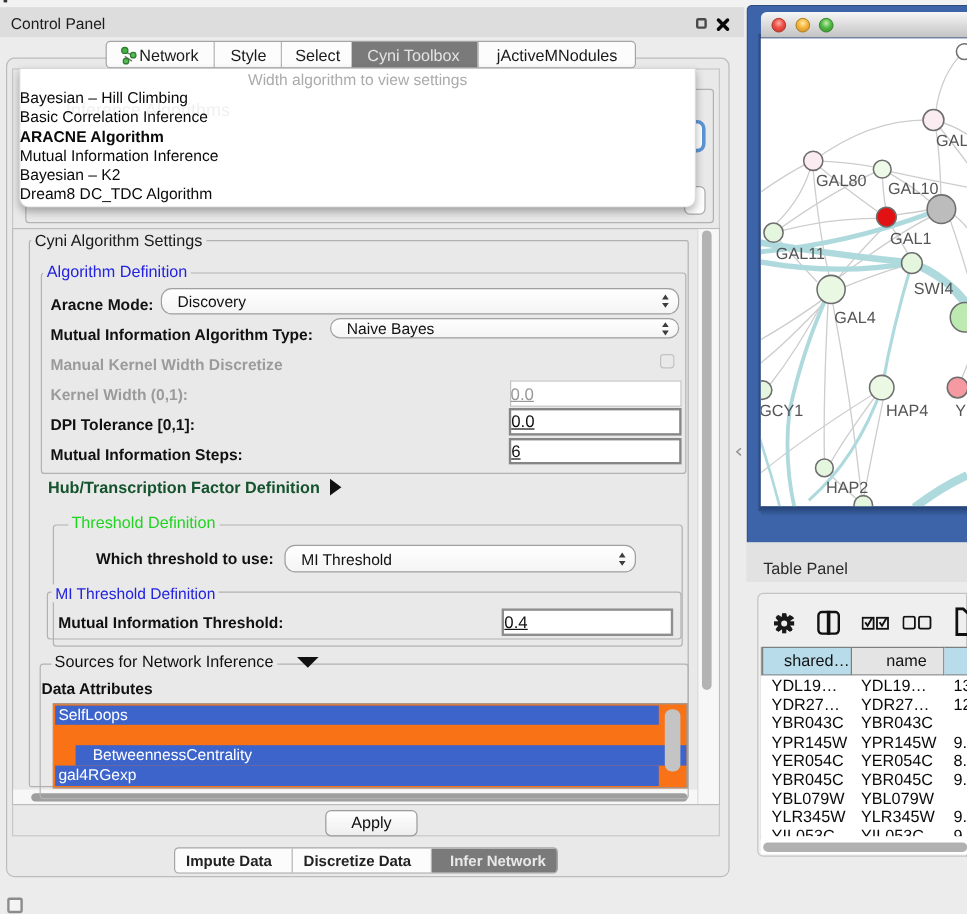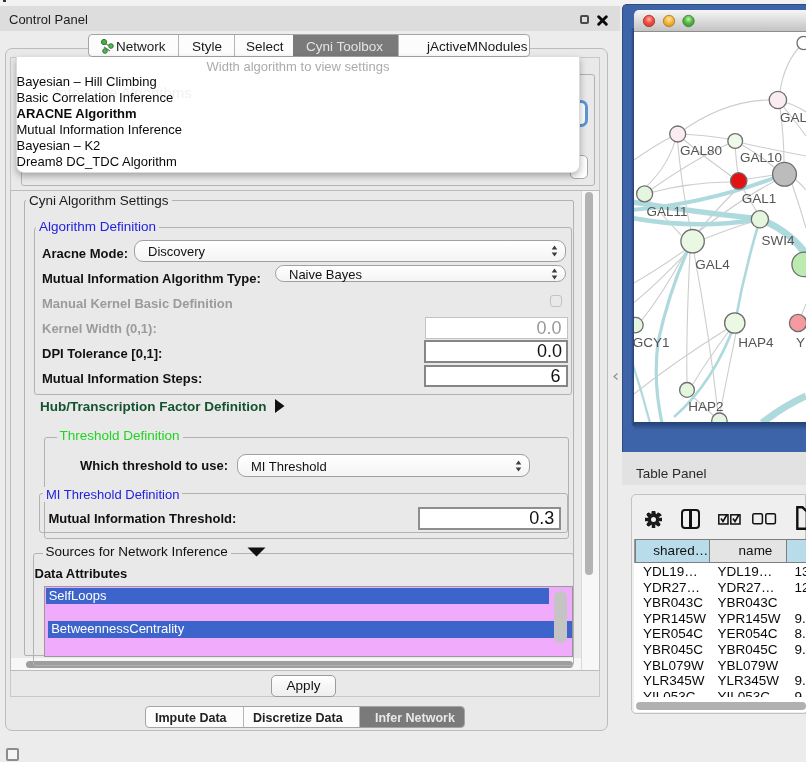--- a/index.html
+++ b/index.html
@@ -6,21 +6,21 @@
   html,body { width:806px; height:762px; overflow:hidden; }
   body { font-family:"Liberation Sans", sans-serif; background:#ececec; position:relative; }
   .abs { position:absolute; }
   .bold { font-weight:bold; }
   .grouptitle { position:absolute; background:#e9e9e9; padding:0 3px; font-size:13px; }
   .gbox { position:absolute; border:1px solid #b2b2b2; border-radius:3px; }
   .combo { position:absolute; border:1px solid #a0a0a0; border-radius:9px;
            background:linear-gradient(#ffffff,#f4f4f4); font-size:13px; color:#111; }
   .combo .ctext { position:absolute; left:13px; top:50%; transform:translateY(-50%); white-space:nowrap; }
   .spin { position:absolute; right:7px; top:50%; transform:translateY(-50%); width:7px; height:13px; }
-  .tf { position:absolute; background:#fff; font-size:18px; color:#111; text-align:right; }
+  .tf { position:absolute; background:#fff; font-size:14px; color:#111; text-align:left;text-decoration:underline; }
   .lbl { position:absolute; font-weight:bold; font-size:13px; color:#111; white-space:nowrap; }
   .dis { color:#9b9b9b; }
 </style>
 </head>
 <body>
 
 <div class="abs" style="left:0;top:0;width:806px;height:6px;background:#f2f2f2;"></div>
 <div class="abs" style="left:3px;top:0;width:3px;height:2px;background:#333;"></div>
 <div class="abs" style="left:0;top:6px;width:620px;height:25px;background:#dddddd;"></div>
 <div class="abs" style="left:9px;top:12px;font-size:13px;color:#1c1c1c;">Control Panel</div>
@@ -43,21 +43,21 @@
   <svg class="abs" style="left:11px;top:3px;" width="15" height="17" viewBox="0 0 15 17">
     <path d="M4 5 L10 8 M4 9 L10 13" stroke="#777" stroke-width="1.2"></path>
     <circle cx="4" cy="4" r="2.6" fill="#44b244" stroke="#2c7a2c"></circle>
     <circle cx="11" cy="8" r="2.3" fill="#55bb55" stroke="#2c7a2c"></circle>
     <circle cx="5" cy="13" r="2.3" fill="#55bb55" stroke="#2c7a2c"></circle>
   </svg>
   <div class="abs" style="left:27px;top:4px;">Network</div>
   <div class="abs" style="left:103px;top:4px;">Style</div>
   <div class="abs" style="left:157px;top:4px;">Select</div>
   <div class="abs" style="left:217px;top:4px;color:#e3e3e3;">Cyni Toolbox</div>
-  <div class="abs" style="left:325px;top:4px;margin-left:13px;">jActiveMNodules</div>
+  <div class="abs" style="left:325px;top:4px;">jActiveMNodules</div>
 </div>
 
 <div class="gbox" style="left:21px;top:74px;width:574px;height:112px;"></div>
 <div class="abs" style="left:569px;top:100px;width:19px;height:27px;border:3px solid #5c95d5;border-radius:7px;background:#fff;"></div>
 <div class="abs" style="left:570px;top:155px;width:18px;height:24px;border:1px solid #a9a9a9;border-radius:5px;background:#fff;"></div>
 
 <div class="abs" style="left:10px;top:190px;width:590px;height:481px;border:1px solid #bcbcbc;background:#e9e9e9;"></div>
 
 <div class="abs" style="left:581px;top:191px;width:18px;height:479px;background:#f7f7f7;border-left:1px solid #d9d9d9;"></div>
 <div class="abs" style="left:584.5px;top:192px;width:8px;height:383px;background:#b3b3b3;border-radius:5px;"></div>
@@ -80,21 +80,21 @@
 </div>
 
 <div class="lbl" style="left:42px;top:271px;">Mutual Information Algorithm Type:</div>
 <div class="combo" style="left:275px;top:265px;width:291px;height:17px;">
   <span class="ctext">Naive Bayes</span>
   <svg class="spin" viewBox="0 0 7 13">
       <path d="M0.7 5 L3.5 1 L6.3 5 Z M0.7 8 L3.5 12 L6.3 8 Z" fill="#3d3d3d"></path>
     </svg>
 </div>
 
-<div class="lbl dis" style="left:42px;top:296px;">Manual Kernel Basic Definition</div>
+<div class="lbl dis" style="left:42px;top:296px;">Manual Kernel Width Discretize</div>
 <div class="abs" style="left:549.5px;top:294.5px;width:12px;height:12px;background:#e9e9e9;border:1px solid #c2c2c2;border-radius:3px;"></div>
 
 <div class="lbl dis" style="left:42px;top:321px;">Kernel Width (0,1):</div>
 <div class="tf dis" style="left:424.5px;top:317px;width:143px;height:21.5px;border:1px solid #c2c2c2;line-height:20px;padding-right:5px;color:#999;">0.0</div>
 
 <div class="lbl" style="left:42px;top:346px;">DPI Tolerance [0,1]:</div>
 <div class="tf" style="left:424px;top:340px;width:144px;height:23px;border:2px solid #868686;line-height:19px;padding-right:4px;">0.0</div>
 
 <div class="lbl" style="left:42px;top:371px;">Mutual Information Steps:</div>
 <div class="tf" style="left:424px;top:365px;width:143.5px;height:22px;border:2px solid #868686;line-height:18px;padding-right:5px;">6</div>
@@ -112,37 +112,38 @@
   <span class="ctext">MI Threshold</span>
   <svg class="spin" viewBox="0 0 7 13">
       <path d="M0.7 5 L3.5 1 L6.3 5 Z M0.7 8 L3.5 12 L6.3 8 Z" fill="#3d3d3d"></path>
     </svg>
 </div>
 
 <div class="gbox" style="left:38.5px;top:492.5px;width:529px;height:40.5px;"></div>
 <div class="grouptitle" style="left:43px;top:486.5px;color:#2222e0;">MI Threshold Definition</div>
 
 <div class="lbl" style="left:48.5px;top:510.5px;">Mutual Information Threshold:</div>
-<div class="tf" style="left:418.3px;top:506.5px;width:143px;height:23px;border:2px solid #8e8e8e;line-height:19px;padding-right:5px;">0.3</div>
+<div class="tf" style="left:418.3px;top:506.5px;width:143px;height:23px;border:2px solid #8e8e8e;line-height:19px;padding-right:5px;">0.4</div>
 
 <div class="gbox" style="left:32.5px;top:553px;width:541px;height:113px;"></div>
 <div class="grouptitle" style="left:42.5px;top:544px;font-size:13.5px;color:#111;">Sources for Network Inference</div>
 <svg class="abs" style="left:246.5px;top:547px;" width="19" height="10" viewBox="0 0 19 10">
     <path d="M0.5 0.5 L18.5 0.5 L9.5 9.5 Z" fill="#111"></path>
   </svg>
 
 <div class="lbl" style="left:34.5px;top:566px;">Data Attributes</div>
 
-<div class="abs" style="left:44.2px;top:586.2px;width:529px;height:71px;background:#f0abfc;border:1px solid #999;overflow:hidden;">
+<div class="abs" style="left:44.2px;top:586.2px;width:529px;height:71px;background:#f97316;border:1px solid #999;overflow:hidden;">
   <div class="abs" style="left:0.5px;top:0.4px;width:503px;height:16.8px;background:#3d64cb;color:#fff;font-size:13px;padding-left:3px;line-height:16.8px;">SelfLoops</div>
-  <div class="abs" style="left:3px;top:34px;width:597px;height:16.8px;background:#3d64cb;color:#fff;font-size:13px;padding-left:3px;line-height:16.8px;">BetweennessCentrality</div>
+  <div class="abs" style="left:18px;top:34px;width:597px;height:16.8px;background:#3d64cb;color:#fff;font-size:13px;padding-left:14px;line-height:16.8px;">BetweennessCentrality</div>
+  <div class="abs" style="left:0.5px;top:50.8px;width:503px;height:16.8px;background:#3d64cb;color:#fff;font-size:13px;padding-left:3px;line-height:16.8px;">gal4RGexp</div>
   <div class="abs" style="left:508.5px;top:4px;width:13px;height:52px;background:#c4c4c4;border-radius:6px;"></div>
 </div>
 
-<div class="abs" style="left:271px;top:675px;width:65px;height:22px;background:linear-gradient(#ffffff,#eeeeee);border:1px solid #9c9c9c;border-radius:5px;text-align:center;font-size:13.5px;color:#111;line-height:20px;">Apply</div>
+<div class="abs" style="left:271px;top:675px;width:77px;height:22px;background:linear-gradient(#ffffff,#eeeeee);border:1px solid #9c9c9c;border-radius:5px;text-align:center;font-size:13.5px;color:#111;line-height:20px;">Apply</div>
 
 <div class="abs" style="left:145px;top:706px;width:320px;height:22px;background:#fcfcfc;border:1px solid #a5a5a5;border-radius:4px;overflow:hidden;">
   <div class="abs" style="left:0;top:0;width:98px;height:22px;border-right:1px solid #b5b5b5;"></div>
   <div class="abs" style="left:98px;top:0;width:116px;height:22px;border-right:1px solid #b5b5b5;"></div>
   <div class="abs" style="left:214px;top:0;width:106px;height:22px;background:#7a7a7a;"></div>
   <div class="abs bold" style="left:9px;top:4px;font-size:12.5px;color:#222;">Impute Data</div>
   <div class="abs bold" style="left:107px;top:4px;font-size:12.5px;color:#222;">Discretize Data</div>
   <div class="abs bold" style="left:229px;top:4px;font-size:12.5px;color:#e8e8e8;">Infer Network</div>
 </div>
 

